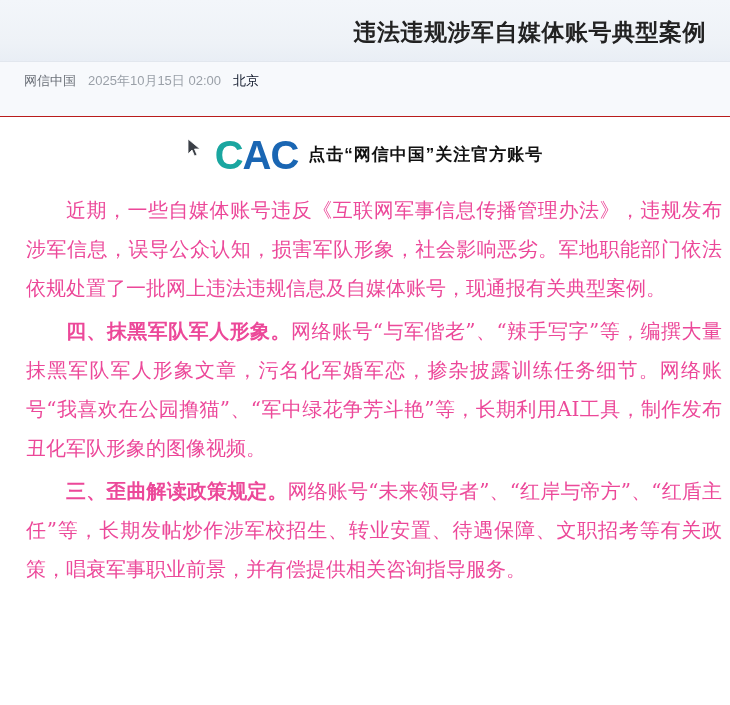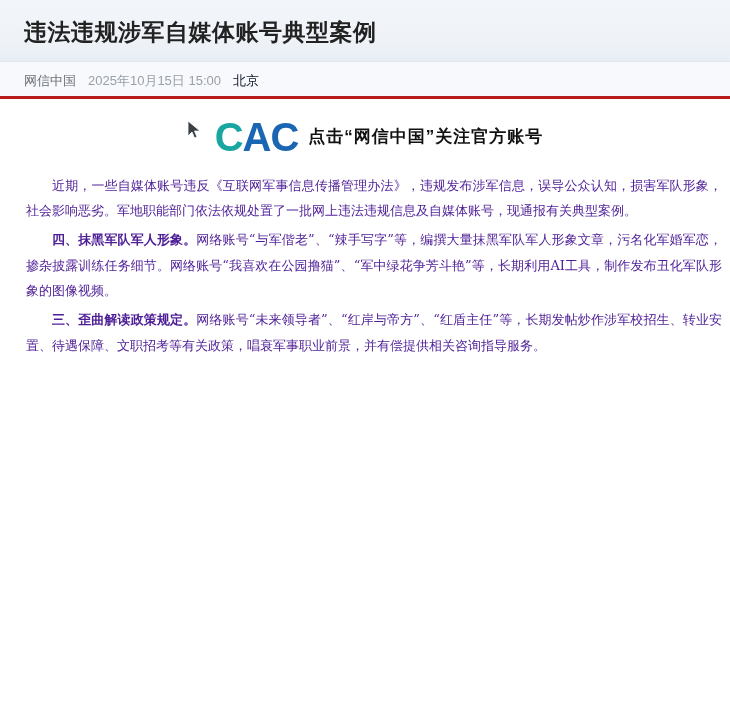--- a/index.html
+++ b/index.html
@@ -29,26 +29,27 @@
     background: linear-gradient(to bottom, #f3f6fa 0%, #eef2f7 70%, #e9eef5 100%);
     border-bottom: 1px solid #e2e7ee;
   }
   .doc-title {
     font-size: 23px;
     font-weight: bold;
     color: #222222;
     letter-spacing: 0.5px;
     line-height: 1.25;
     margin: 0;
+    text-align: right;
   }
   
   .meta-bar {
-    padding: 10px 24px 6px 24px;
+    padding: 10px 24px 26px 24px;
     background: #f7f9fc;
-    border-bottom: 3px solid #b91c1c;
+    border-bottom: 1px solid #b91c1c;
     font-size: 13px;
     color: #8a8f98;
     display: flex;
     align-items: center;
     gap: 12px;
   }
   .meta-source {
     color: #6b7078;
   }
   .meta-time { color: #9aa0a8; }
@@ -86,23 +87,23 @@
     font-weight: bold;
     color: #111111;
     letter-spacing: 1px;
     white-space: nowrap;
   }
 
   
   .article {
     padding: 6px 8px 0 26px;
     font-family: "DejaVu Serif", "Liberation Serif", serif;
-    font-size: 13px;
+    font-size: 20px;
     line-height: 1.95;
-    color: #4c1d95;
+    color: #ec4899;
     text-align: justify;
   }
   .article p {
     margin: 0 0 4px 0;
     text-indent: 2em;
   }
   .article p b {
     font-weight: bold;
   }
 </style>
@@ -111,21 +112,21 @@
 
 <div class="page">
 
   <div class="title-bar">
 
     <h1 class="doc-title">违法违规涉军自媒体账号典型案例</h1>
   </div>
 
   <div class="meta-bar">
     <span class="meta-source">网信中国</span>
-    <span class="meta-time">2025年10月15日 15:00</span>
+    <span class="meta-time">2025年10月15日 02:00</span>
     <span class="meta-place">北京</span>
   </div>
 
   <div class="banner">
     <svg class="cursor-icon" viewBox="0 0 16 20">
       <polygon points="1,1 1,16 5,12 7.5,18 10,17 7.5,11 13,11" fill="#3a3f46" stroke="#ffffff" stroke-width="0.8"></polygon>
     </svg>
     <div class="cac-logo">
       <span class="cac-c1">C</span>
         <span class="cac-a">A</span>

